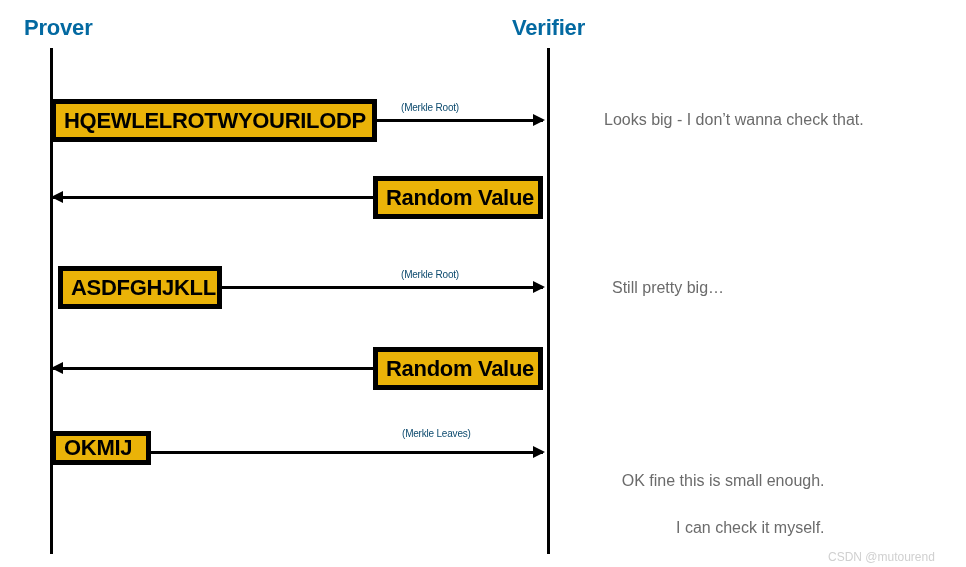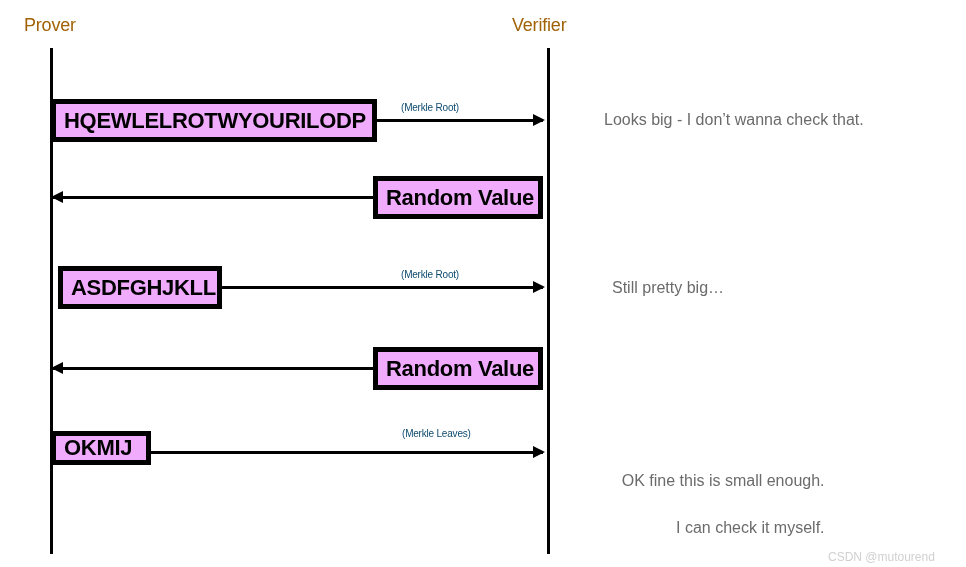--- a/index.html
+++ b/index.html
@@ -14,44 +14,44 @@
     overflow: hidden;
   }
   #diagram {
     position: relative;
     width: 966px;
     height: 567px;
     background: #ffffff;
   }
   .actor-label {
     position: absolute;
-    font-weight: normal;
-    font-size: 18px;
-    color: #a16207;
+    font-weight: bold;
+    font-size: 22px;
+    color: #0369a1;
     letter-spacing: -0.2px;
     white-space: nowrap;
   }
   #actor-prover-label { left: 24px; top: 15px; }
   #actor-verifier-label { left: 512px; top: 15px; }
 
   .lifeline {
     position: absolute;
     width: 3px;
     background: #000000;
     top: 48px;
     height: 506px;
   }
   #lifeline-prover { left: 50px; }
   #lifeline-verifier { left: 547px; }
 
   .msg-box {
     position: absolute;
     box-sizing: border-box;
     border: 5px solid #000000;
-    background: #f0abfc;
+    background: #eab308;
     color: #000000;
     font-weight: bold;
     font-size: 22px;
     letter-spacing: -0.3px;
     display: flex;
     align-items: center;
     white-space: nowrap;
     z-index: 3;
   }
   .msg-box.left-box { justify-content: flex-start; padding-left: 8px; }

